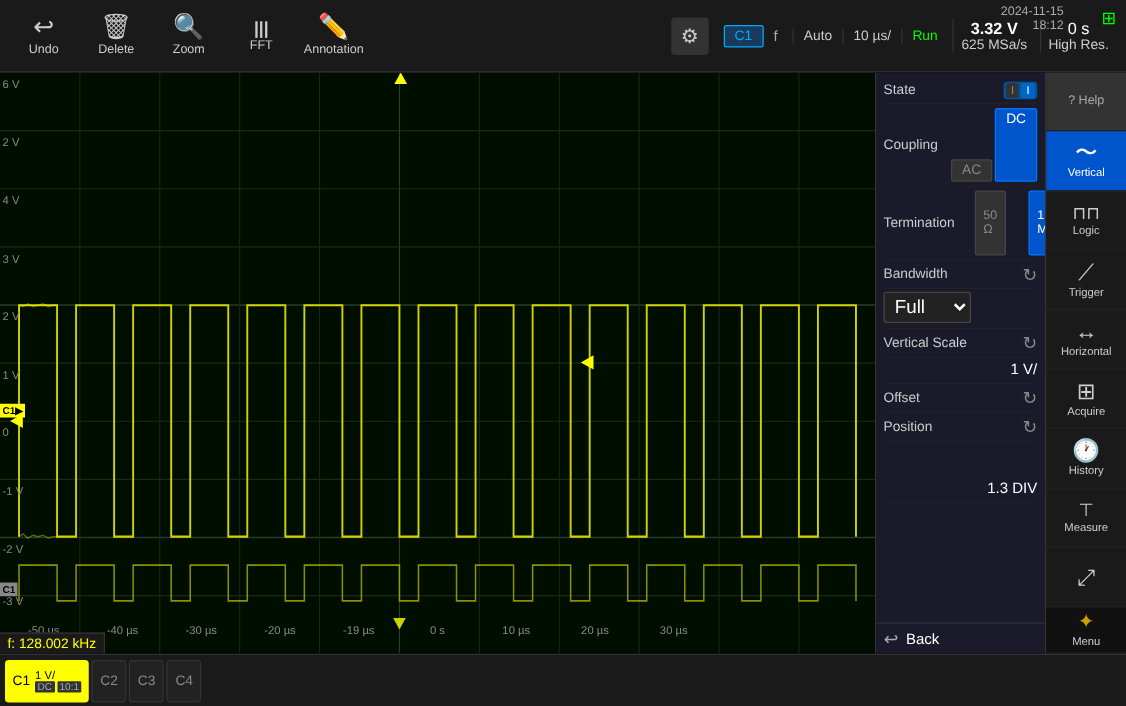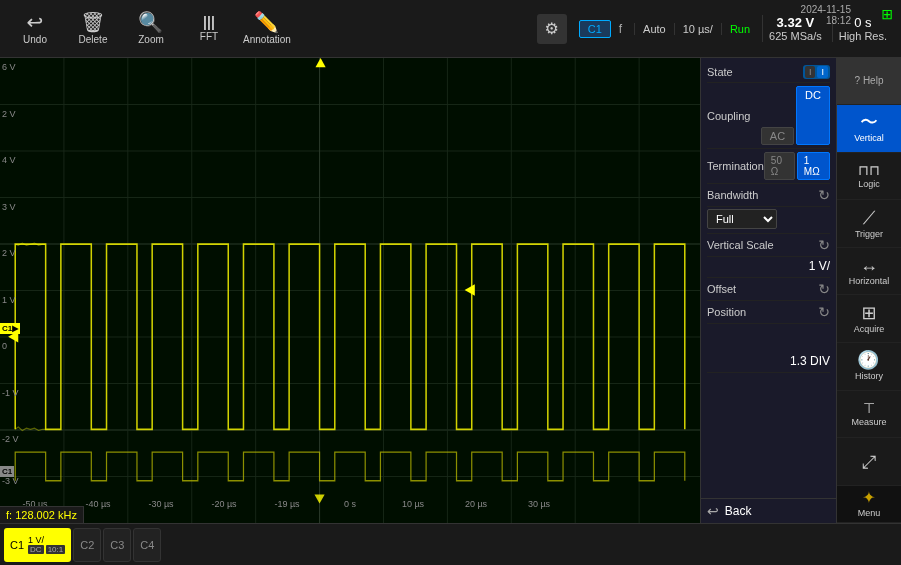--- a/index.html
+++ b/index.html
@@ -232,42 +232,43 @@
       color: #fff;
       border: 1px solid #0077ff;
     }
 
     
     .term-btns {
       display: flex;
       gap: 2px;
     }
     .term-btn {
-      padding: 2px 6px;
+      padding: 14px 6px;
       font-size: 10px;
       border-radius: 2px;
       cursor: pointer;
+      margin-left: 16px;
     }
     .term-btn.inactive {
       background: #333;
       color: #888;
       border: 1px solid #444;
     }
     .term-btn.active {
       background: #0055cc;
       color: #fff;
       border: 1px solid #0077ff;
     }
 
     
     .dropdown {
       background: #222;
       border: 1px solid #444;
       color: #fff;
-      font-size: 11px;
+      font-size: 15px;
       padding: 2px 4px;
       width: 70px;
       border-radius: 2px;
     }
 
     
     .c-indicator {
       color: #888;
       font-size: 14px;
       cursor: pointer;

